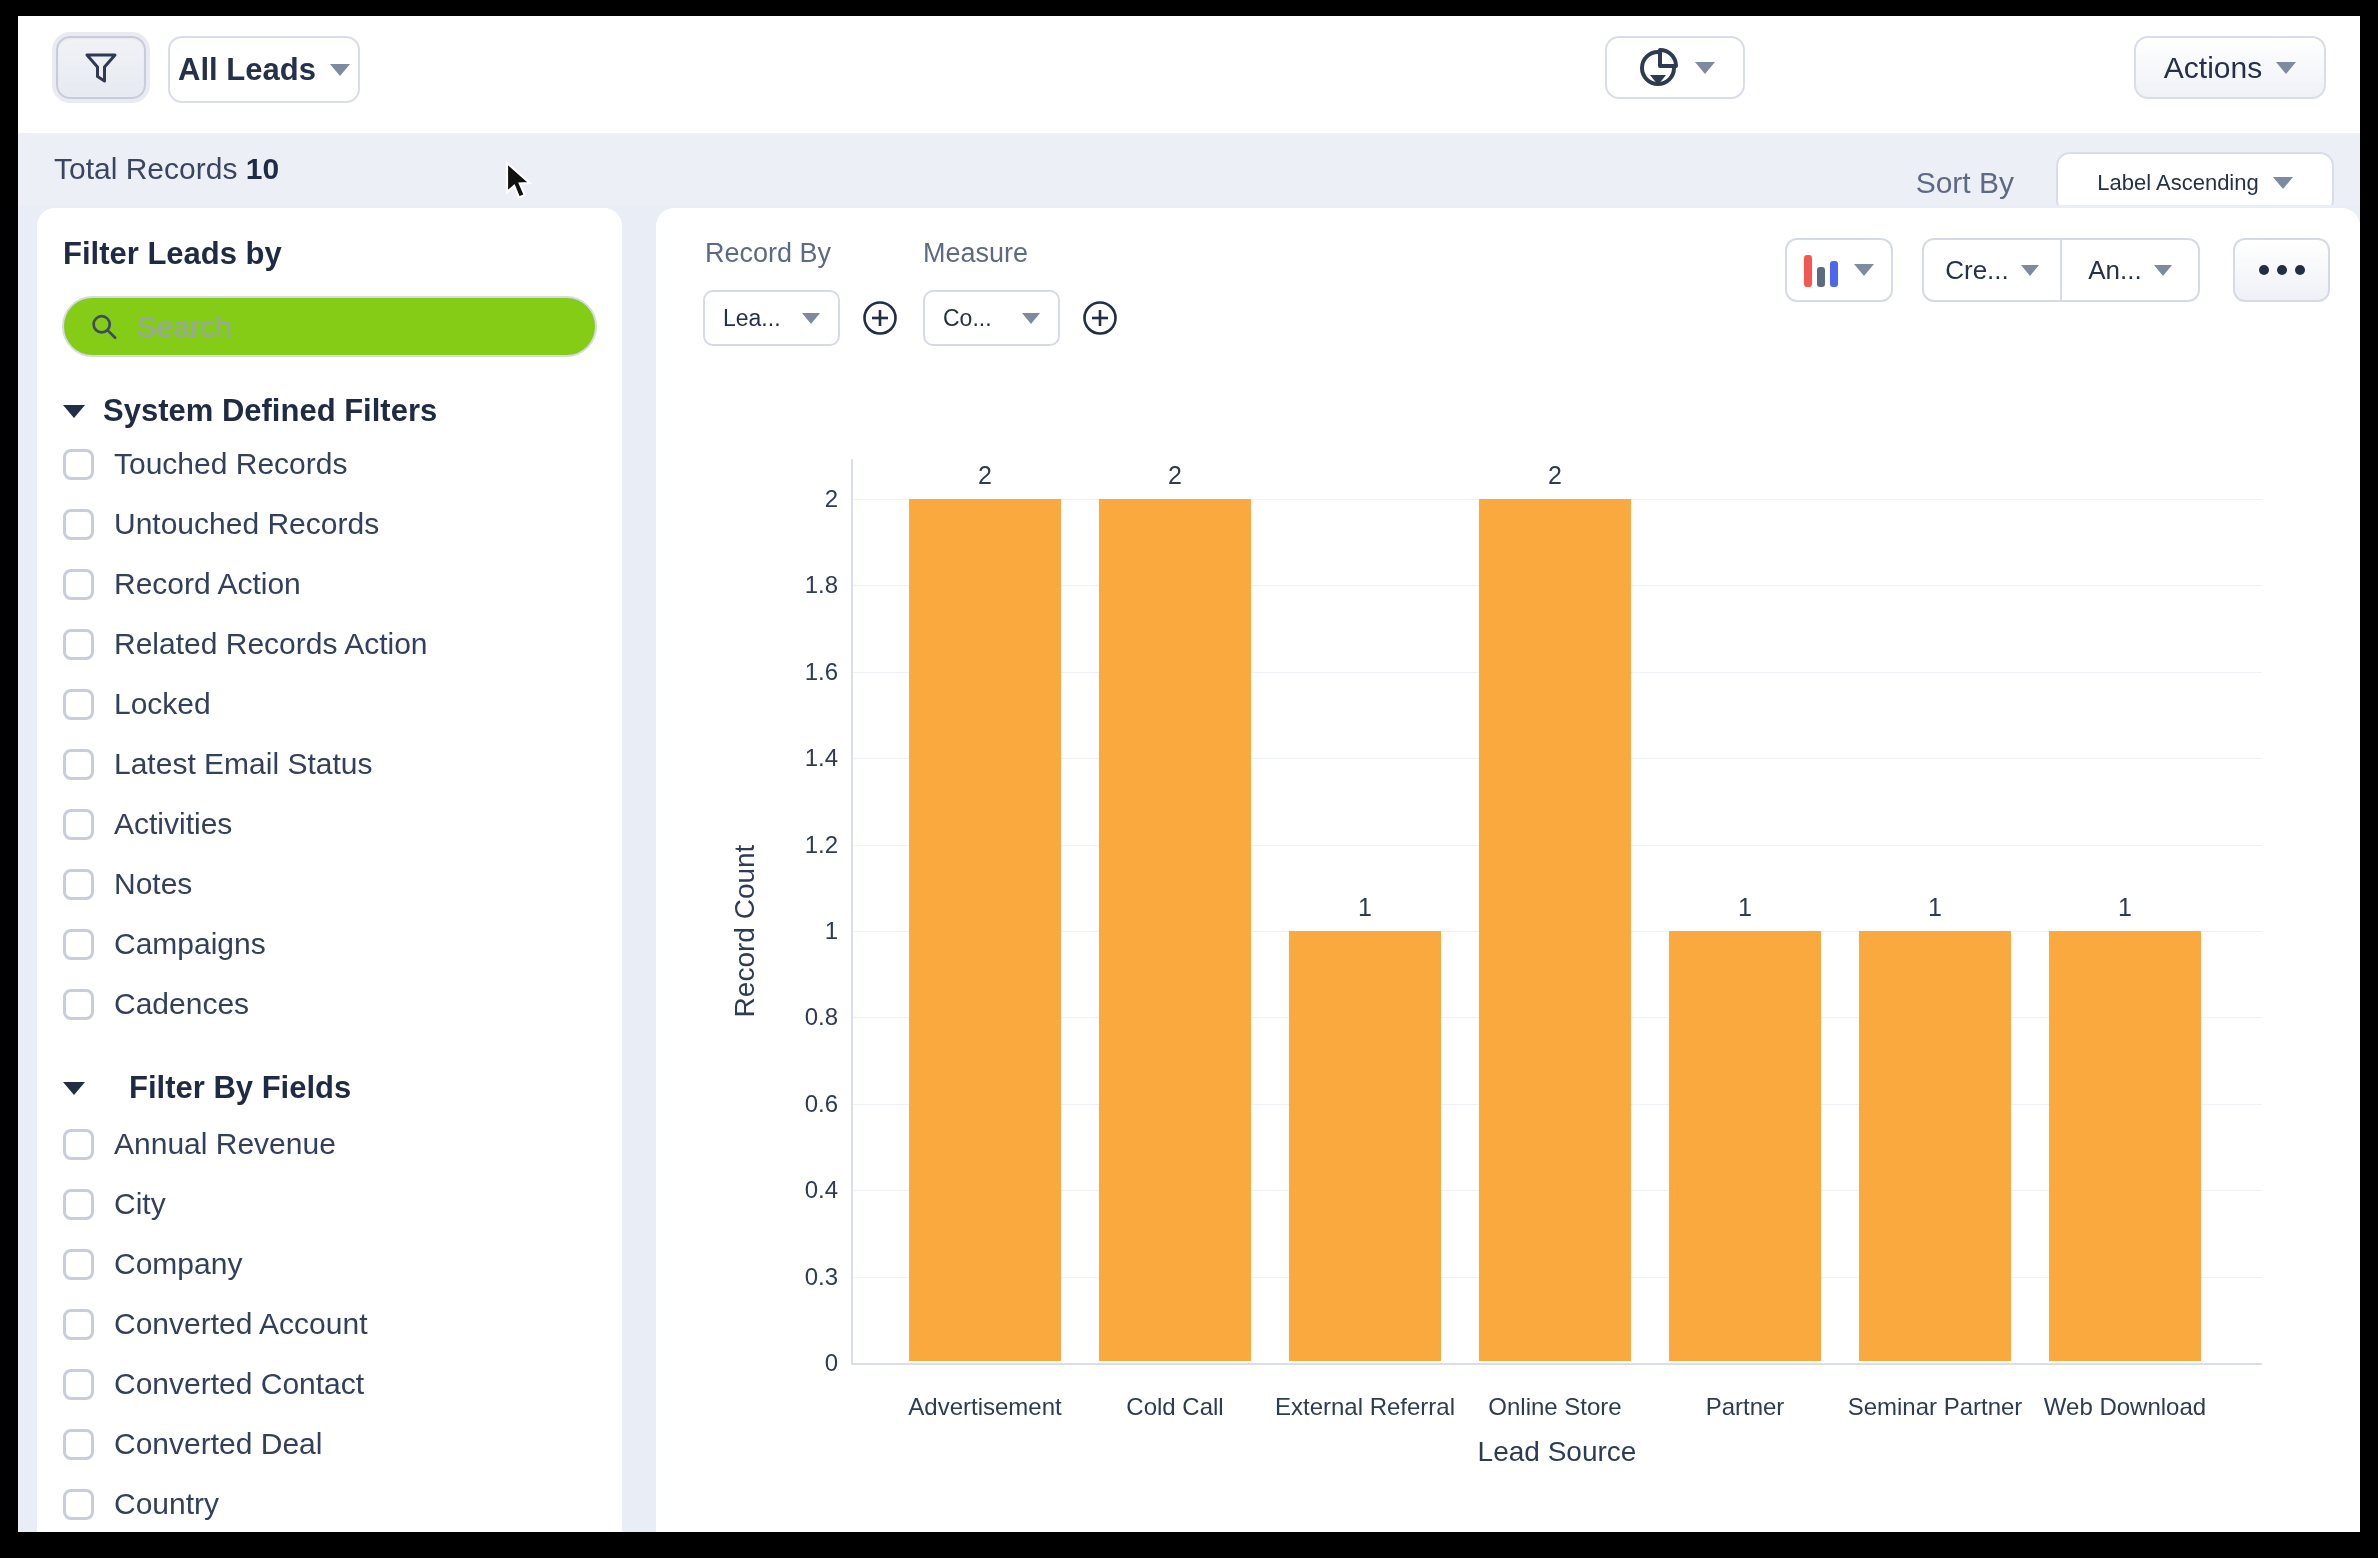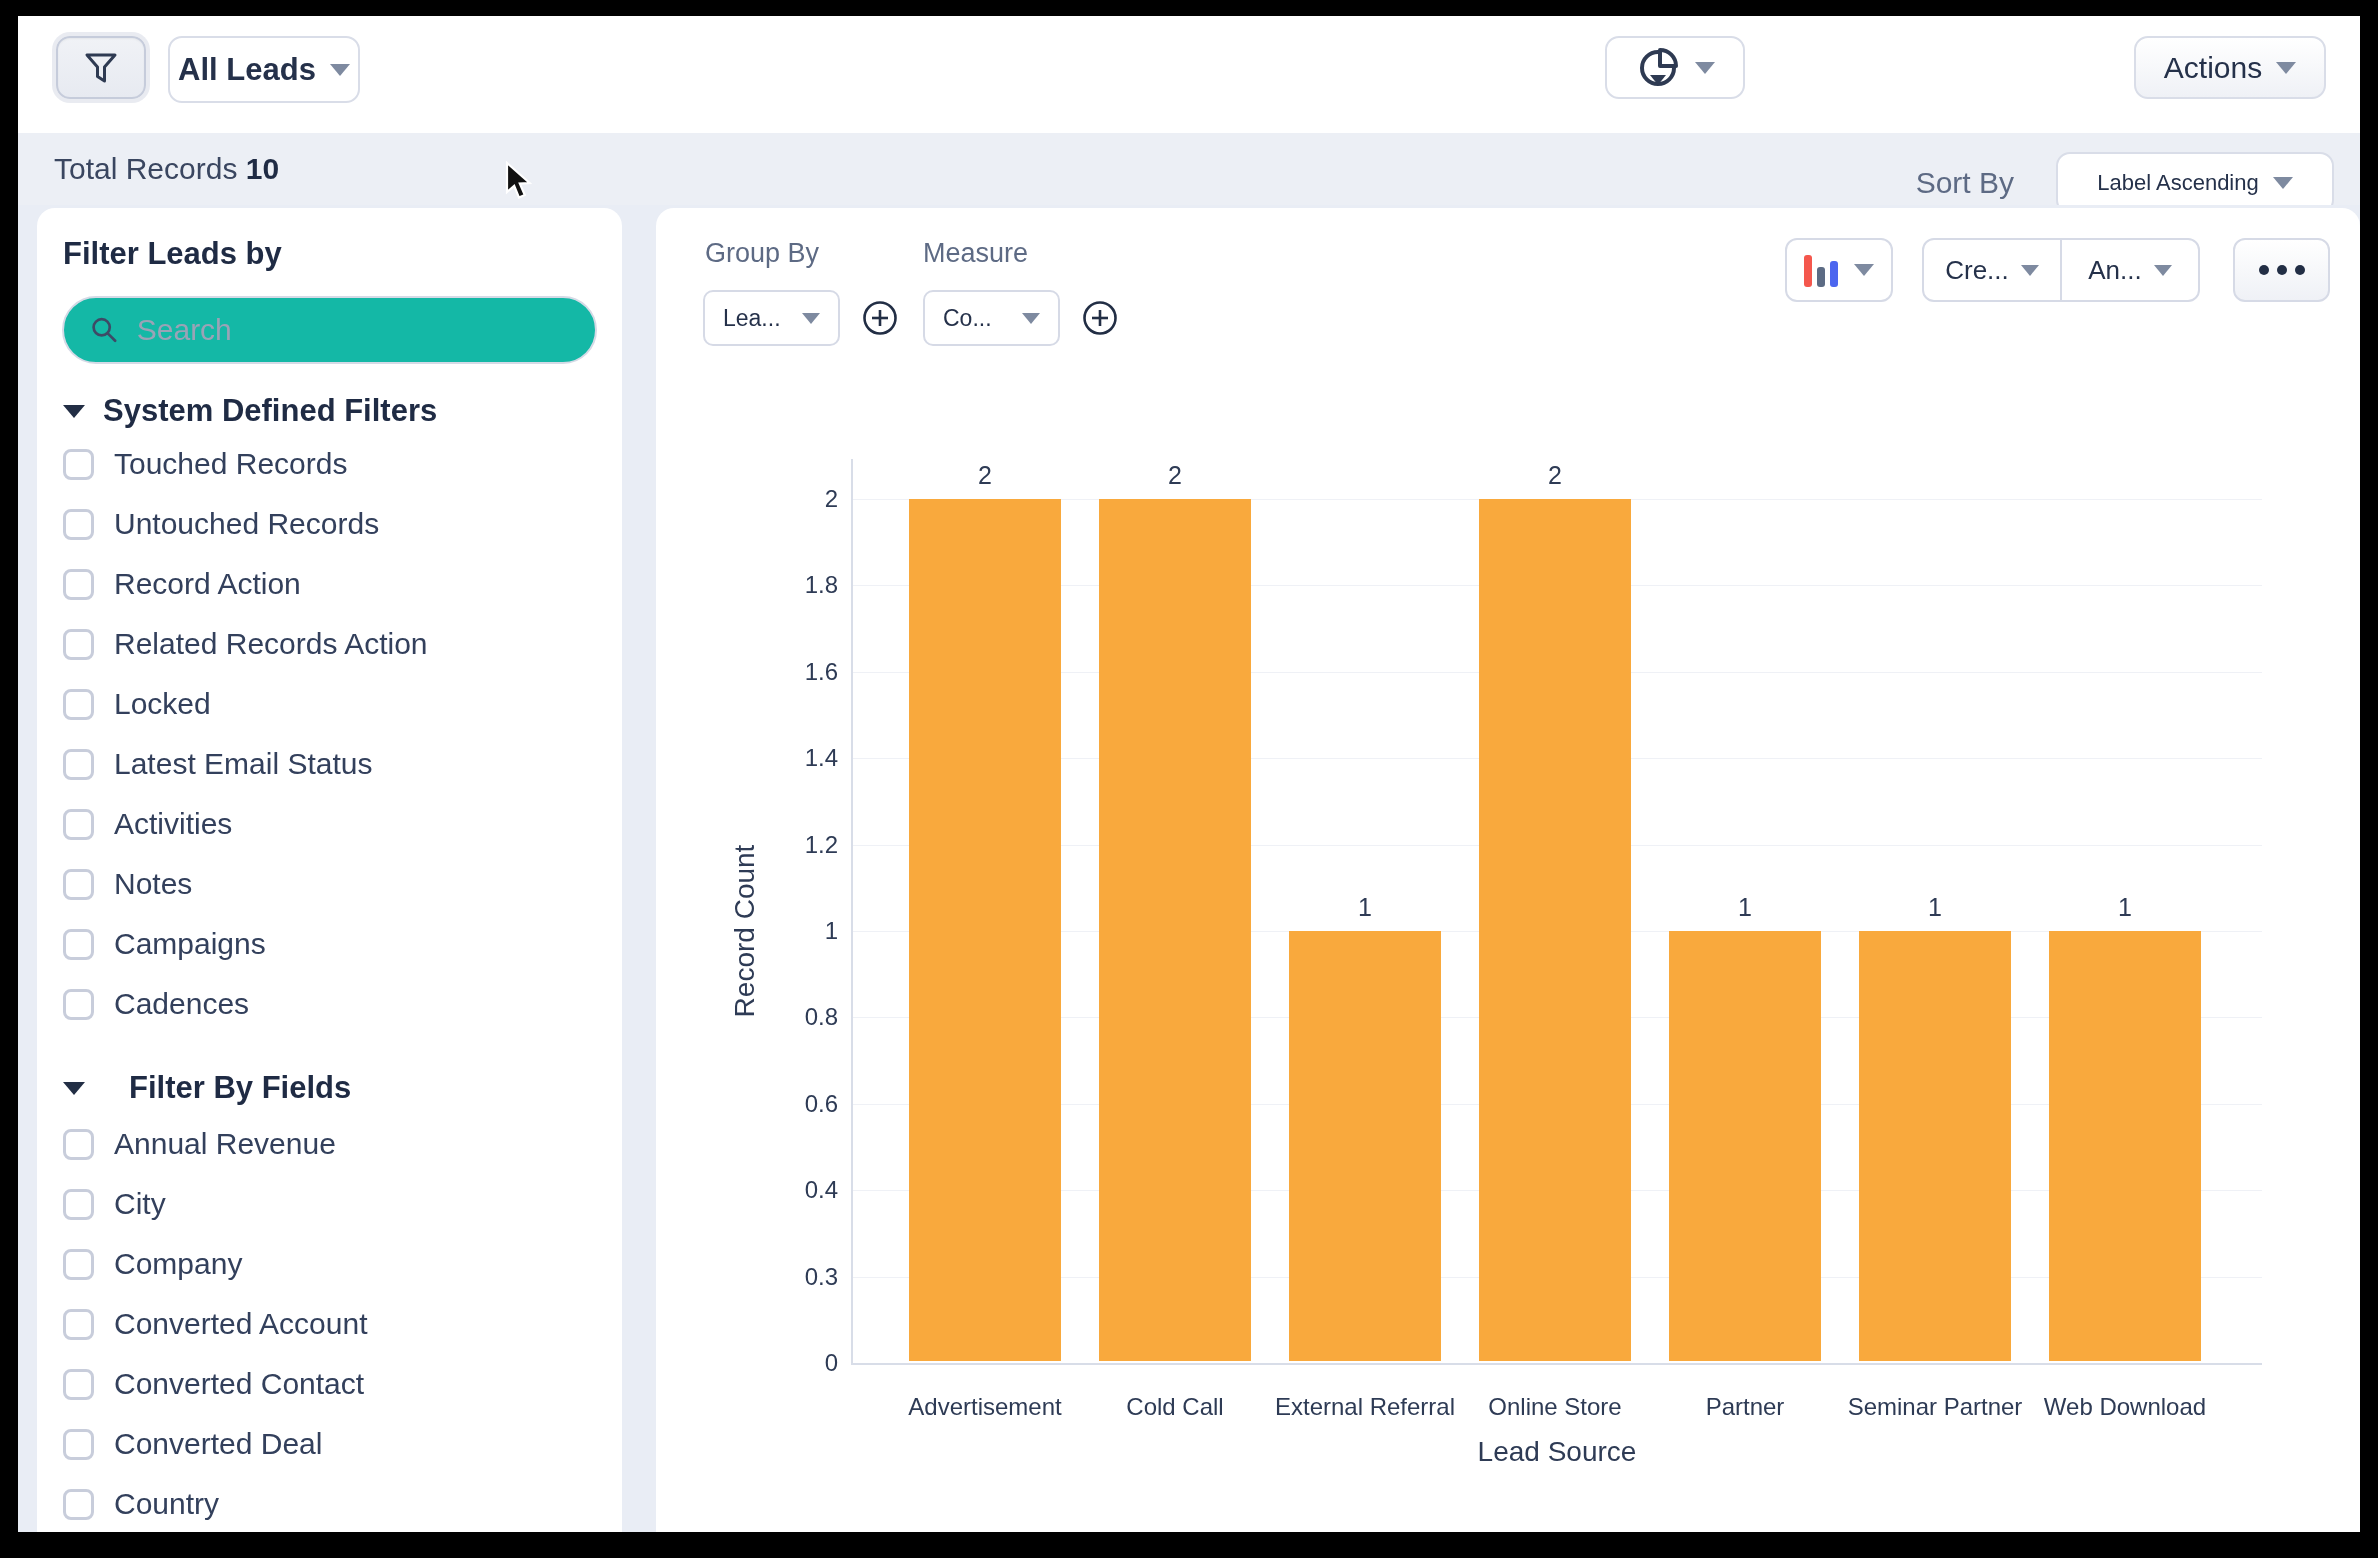--- a/index.html
+++ b/index.html
@@ -39,22 +39,22 @@
   .sort-lbl{font-size:30px;color:#5D6A84;}
   .sort-btn{width:278px;height:62px;}
   .sort-btn .lbl{font-size:22px;color:#25314A;font-weight:400;}
   
   .page-body{position:absolute;left:0;top:189px;width:100%;height:1327px;background:#E9EDF5;}
   .card{position:absolute;background:#fff;border-radius:18px 18px 0 0;}
   .sidebar{left:19px;top:3px;width:585px;height:1324px;}
   .chart-card{left:638px;top:3px;width:1704px;height:1324px;}
   
   .sb-title{position:absolute;left:26px;top:28px;font-size:31px;font-weight:700;color:#1F2B44;}
-  .search{position:absolute;left:25px;top:88px;width:535px;height:68px;box-sizing:border-box;
-      border:2px solid #D5DAE6;border-radius:34px;display:flex;align-items:center;gap:16px;padding:0 26px;background:#14b8a6;}
+  .search{position:absolute;left:25px;top:88px;width:535px;height:61px;box-sizing:border-box;
+      border:2px solid #D5DAE6;border-radius:34px;display:flex;align-items:center;gap:16px;padding:0 26px;background:#84cc16;}
   .search input{border:none;outline:none;font-size:30px;color:#33405C;width:100%;background:transparent;
       font-family:"Liberation Sans", sans-serif;}
   .search input::placeholder{color:#9AA3B6;}
   .section-hdr{position:absolute;left:26px;display:flex;align-items:center;gap:18px;height:34px;cursor:pointer;}
   .tri{width:0;height:0;border-left:11px solid transparent;border-right:11px solid transparent;
       border-top:13px solid #222E45;}
   .section-hdr .t{font-size:31px;font-weight:700;color:#1F2B44;}
   .filter-item{position:absolute;left:26px;height:60px;display:flex;align-items:center;gap:20px;cursor:pointer;}
   .cb{box-sizing:border-box;width:31px;height:31px;border:3px solid #C8CDDB;border-radius:8px;background:#fff;}
   .filter-item .fl{font-size:30px;color:#33405C;}
@@ -217,21 +217,21 @@
             <span class="fl">Converted Deal</span>
           </div>
           <div class="filter-item" style="top: 1266px;">
             <span class="cb"></span>
             <span class="fl">Country</span>
           </div>
         </div>
     </div>
 
     <div class="card chart-card">
-      <span class="gp-label" style="left:49px;top:30px;">Group By</span>
+      <span class="gp-label" style="left:49px;top:30px;">Record By</span>
       <div class="dd" style="left:47px;top:82px;width:137px;">
         <span class="lbl">Lea...</span>
         <span class="caret"></span>
       </div>
       <svg class="plusbtn" style="left:206px;top:92px;" viewBox="0 0 36 36">
         <circle cx="18" cy="18" r="15.5" fill="none" stroke="#222E45" stroke-width="2.6"></circle>
         <line x1="18" y1="10" x2="18" y2="26" stroke="#222E45" stroke-width="2.6"></line>
         <line x1="10" y1="18" x2="26" y2="18" stroke="#222E45" stroke-width="2.6"></line>
       </svg>
       <span class="gp-label" style="left:267px;top:30px;">Measure</span>

